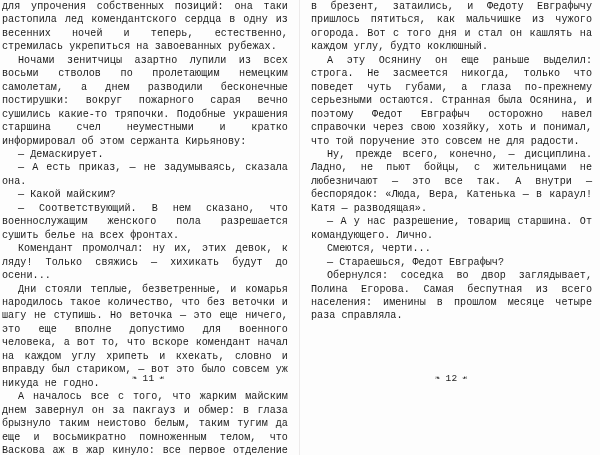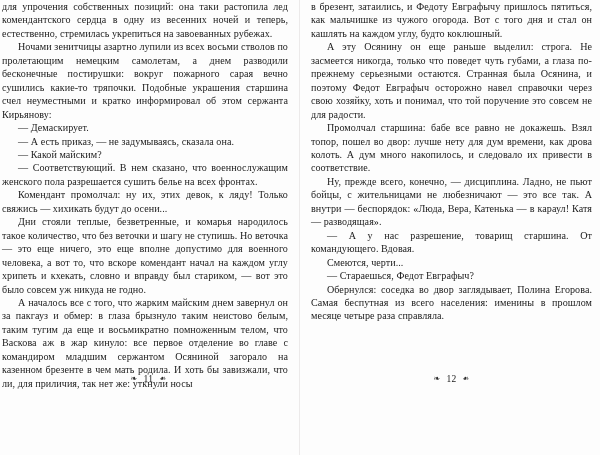--- a/index.html
+++ b/index.html
@@ -32,20 +32,21 @@
     width: 1px;
     height: 455px;
     background: #eceaea;
   }
 
   .page {
     position: relative;
     width: 300px;
     height: 392px;
     box-sizing: border-box;
+    font-family: Liberation Mono, monospace;
   }
 
   .page-left  { padding: 0px 9px 0 2px; }
   .page-right { padding: 0px 8px 0 8px; margin-left: 6px; }
 
   .textblock {
     font-size: 10.1px;
     line-height: 13.45px;
     text-align: justify;
     text-justify: inter-word;
@@ -111,23 +112,22 @@
     </div>
     <div class="folio">
       <span class="orn">❧</span><span class="num">11</span><span class="orn right">❧</span>
     </div>
   </div>
 
   <div class="page page-right">
     <div class="textblock">
       <p class="cont">в брезент, затаились, и Федоту Евграфычу пришлось пятиться, как мальчишке из чужого огорода. Вот с того дня и стал он кашлять на каждом углу, будто коклюшный.</p>
       <p>А эту Осянину он еще раньше выделил: строга. Не засмеется никогда, только что поведет чуть губами, а глаза по-прежнему серьезными остаются. Странная была Осянина, и поэтому Федот Евграфыч осторожно навел справочки через свою хозяйку, хоть и понимал, что той поручение это совсем не для радости.</p>
-      <p>Промолчал старшина: бабе все равно не докажешь. Взял топор, пошел во двор: лучше нету для дум времени, как дрова колоть. А дум много накопилось, и следовало их привести в соответствие.</p>
       <p>Ну, прежде всего, конечно, — дисциплина. Ладно, не пьют бойцы, с жительницами не любезничают — это все так. А внутри — беспорядок: «Люда, Вера, Катенька — в караул! Катя — разводящая».</p>
-      <p class="dialog">— А у нас разрешение, товарищ старшина. От командующего. Вдовая.</p>
+      <p class="dialog">— А у нас разрешение, товарищ старшина. От командующего. Лично.</p>
       <p>Смеются, черти...</p>
       <p class="dialog">— Стараешься, Федот Евграфыч?</p>
       <p>Обернулся: соседка во двор заглядывает, Полина Егорова. Самая беспутная из всего населения: именины в прошлом месяце четыре раза справляла.</p>
     </div>
     <div class="folio">
       <span class="orn">❧</span><span class="num">12</span><span class="orn right">❧</span>
     </div>
   </div>
 
 </div>

